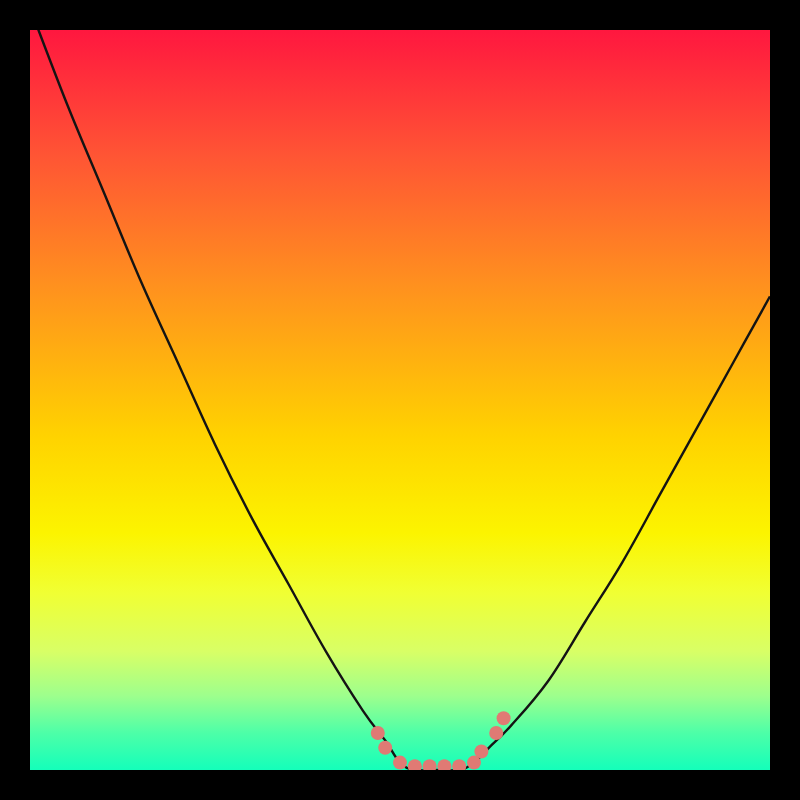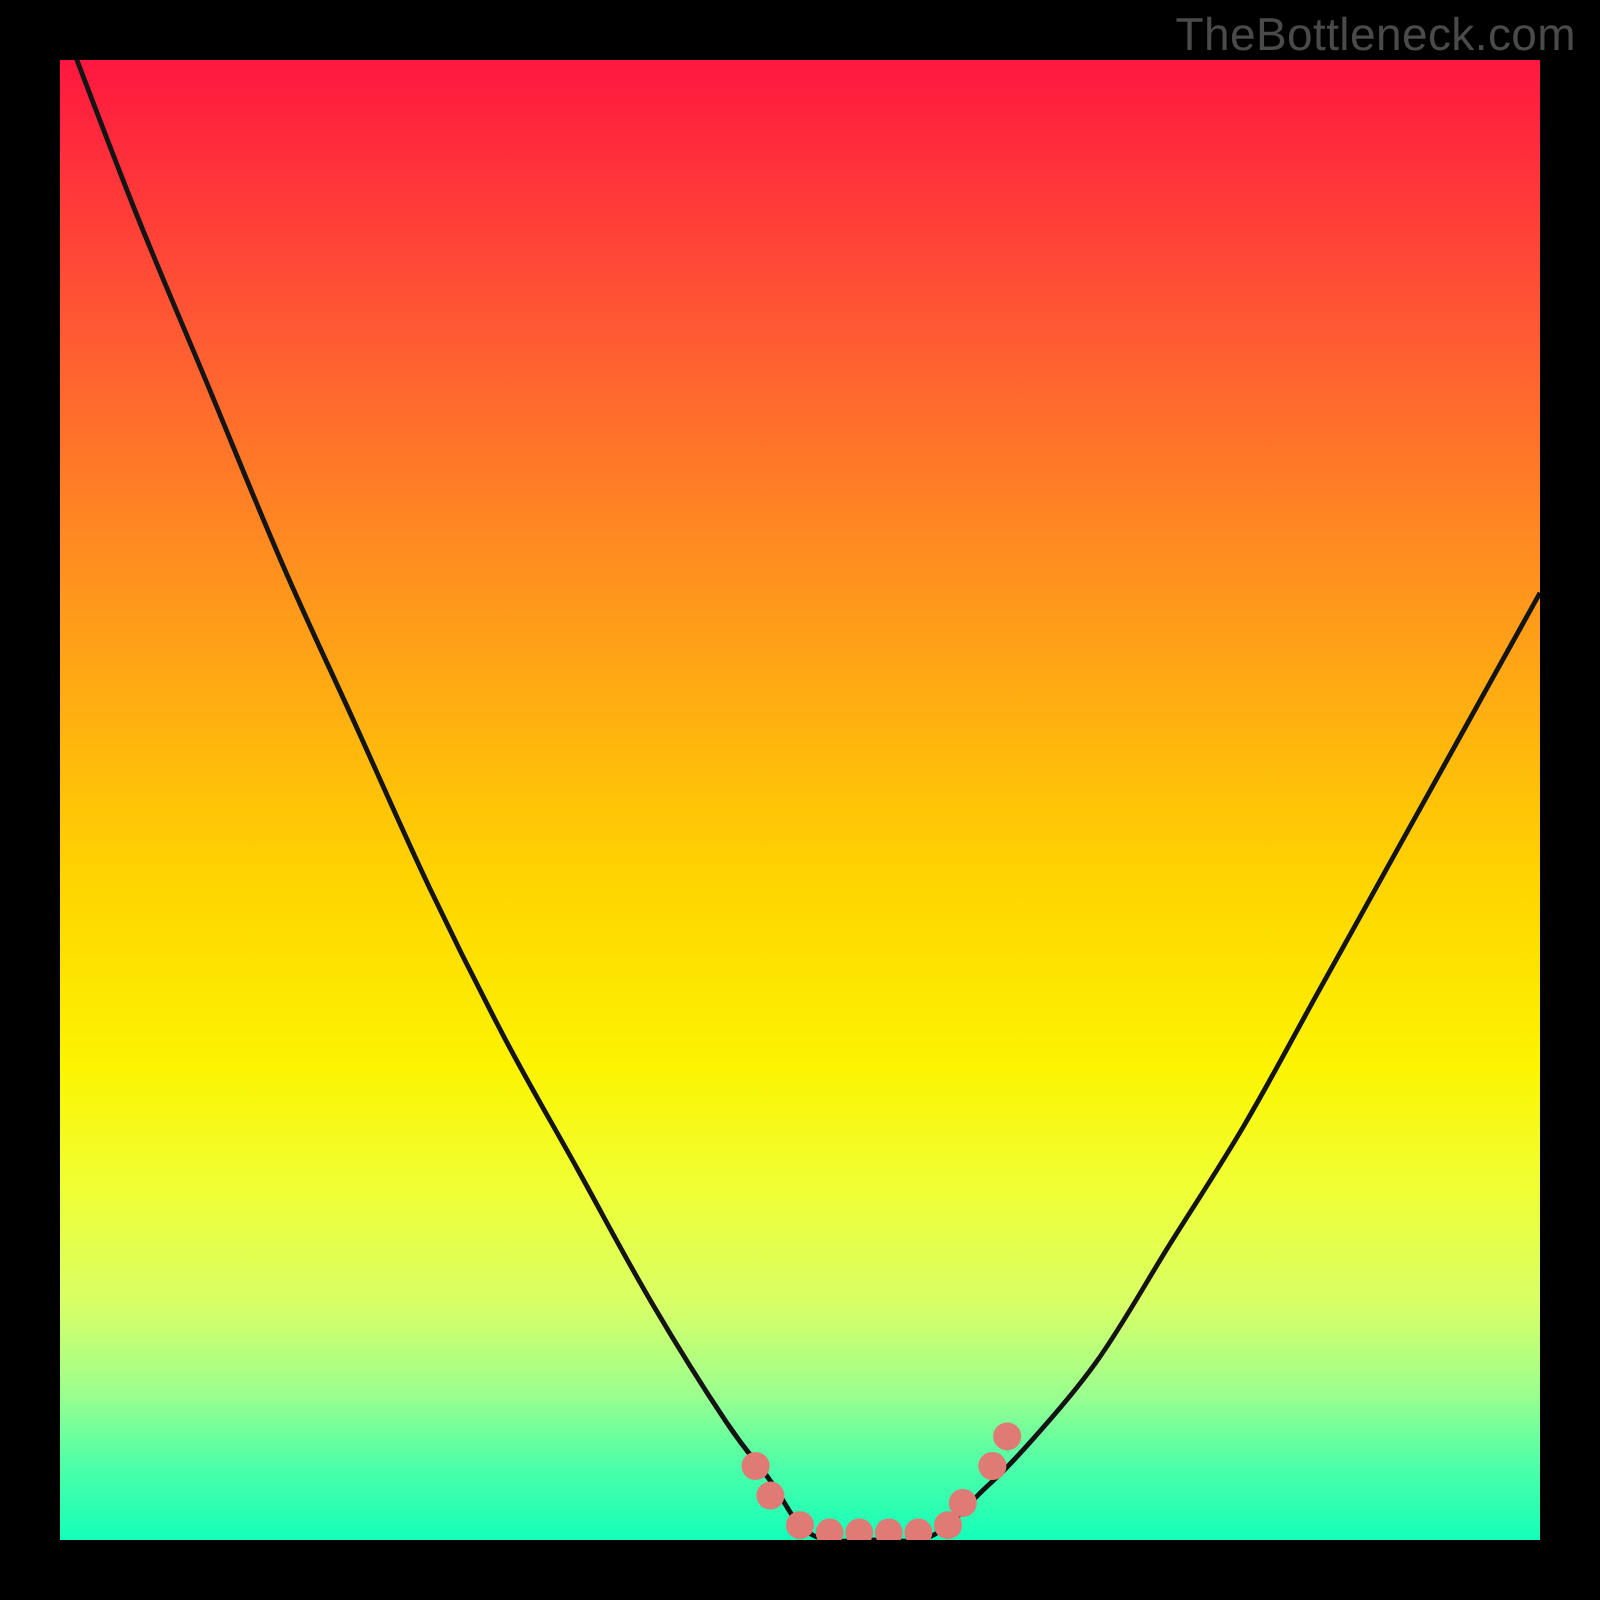--- a/index.html
+++ b/index.html
@@ -70,14 +70,13 @@
           <circle cx="399.6" cy="736.3" r="7" fill="#e07a74"></circle>
           <circle cx="414.4" cy="736.3" r="7" fill="#e07a74"></circle>
           <circle cx="429.2" cy="736.3" r="7" fill="#e07a74"></circle>
           <circle cx="444.0" cy="732.6" r="7" fill="#e07a74"></circle>
           <circle cx="451.4" cy="721.5" r="7" fill="#e07a74"></circle>
           <circle cx="466.2" cy="703.0" r="7" fill="#e07a74"></circle>
           <circle cx="473.6" cy="688.2" r="7" fill="#e07a74"></circle>
         </g>
     </svg>
   </div>
-  <div class="watermark">TheBottleneck.com</div>
 </div>
 
 </body></html>

